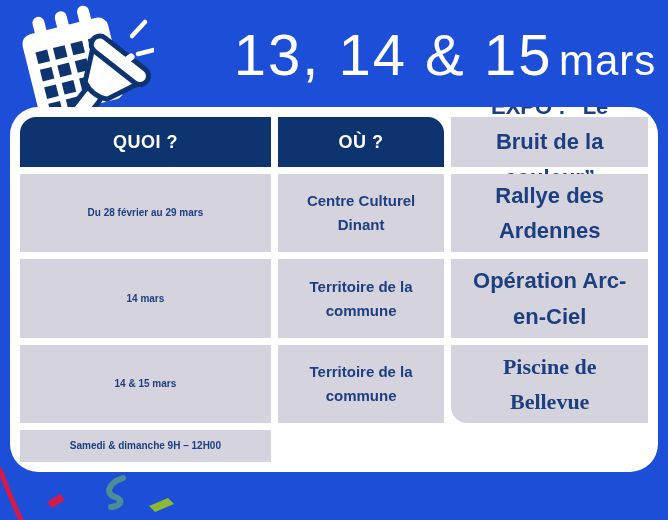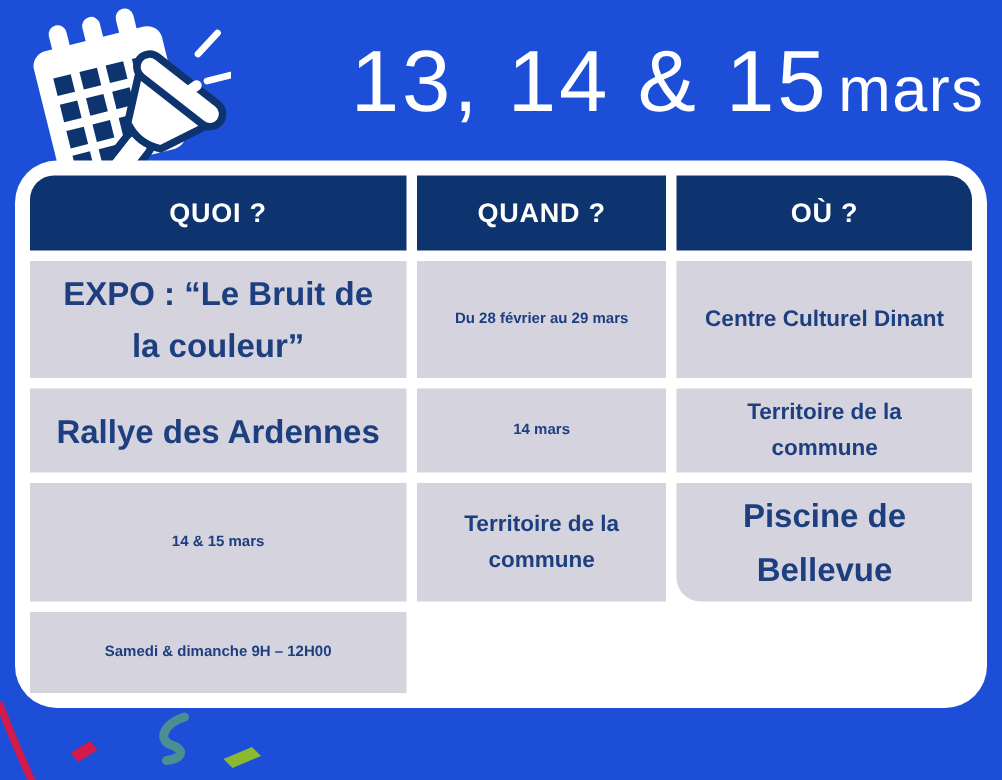--- a/index.html
+++ b/index.html
@@ -42,21 +42,21 @@
     background:#d5d3de;color:#1d3f80;
     display:flex;align-items:center;justify-content:center;
     text-align:center;font-weight:bold;line-height:1.6;
     padding:4px 12px;box-sizing:border-box;
   }
   .col-quoi{font-size:22px;}
   .col-quand{font-size:10px;padding:4px 8px;}
   .col-ou{font-size:15px;padding:4px 10px;}
   .tl{border-top-left-radius:16px;}
   .tr{border-top-right-radius:16px;}
-  .bl{border-bottom-left-radius:16px;}
+  .bl{border-bottom-left-radius:16px;font-family:Liberation Serif, serif;}
   .br{border-bottom-right-radius:16px;}
   
   .confetti{
     position:absolute;left:0;top:450px;width:250px;height:70px;
   }
 </style>
 </head>
 <body>
 
 <div class="poster">
@@ -100,31 +100,31 @@
     </svg>
   </div>
 
   <div class="title">
     <span class="nums">13, 14 &amp; 15</span>
     <span class="suffix">mars</span>
   </div>
 
   <div class="table-card">
     <div class="hcell tl">QUOI ?</div>
-    <div class="hcell">QUAND ?</div>
     <div class="hcell tr">OÙ ?</div>
 
     <div class="cell col-quoi">EXPO : “Le Bruit de la couleur”</div>
     <div class="cell col-quand">Du 28 février au 29 mars</div>
     <div class="cell col-ou">Centre Culturel Dinant</div>
 
     <div class="cell col-quoi">Rallye des Ardennes</div>
     <div class="cell col-quand">14 mars</div>
     <div class="cell col-ou">Territoire de la commune</div>
 
+    <div class="cell col-quoi">Opération Arc-en-Ciel</div>
     <div class="cell col-quand">14 &amp; 15 mars</div>
     <div class="cell col-ou">Territoire de la commune</div>
 
     <div class="cell col-quoi bl">Piscine de Bellevue</div>
     <div class="cell col-quand">Samedi &amp; dimanche 9H – 12H00</div>
   </div>
 
   <svg class="confetti" viewBox="0 0 250 70">
     <path d="M 0,20 Q 9,44 21,70" stroke="#d31a4a" stroke-width="5" fill="none" stroke-linecap="round"></path>
     <polygon points="47,52 60,44 65,50 52,58" fill="#d31a4a"></polygon>

